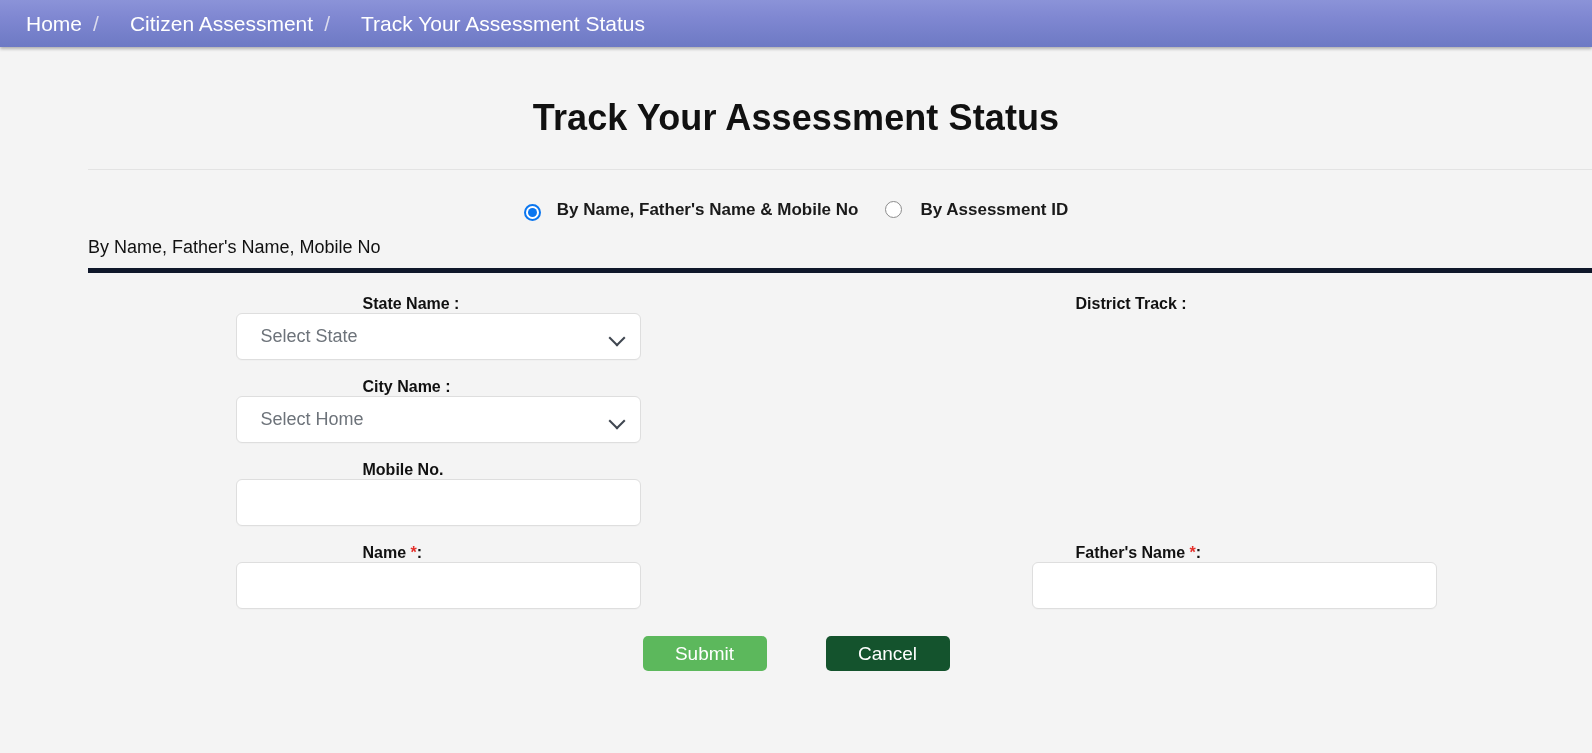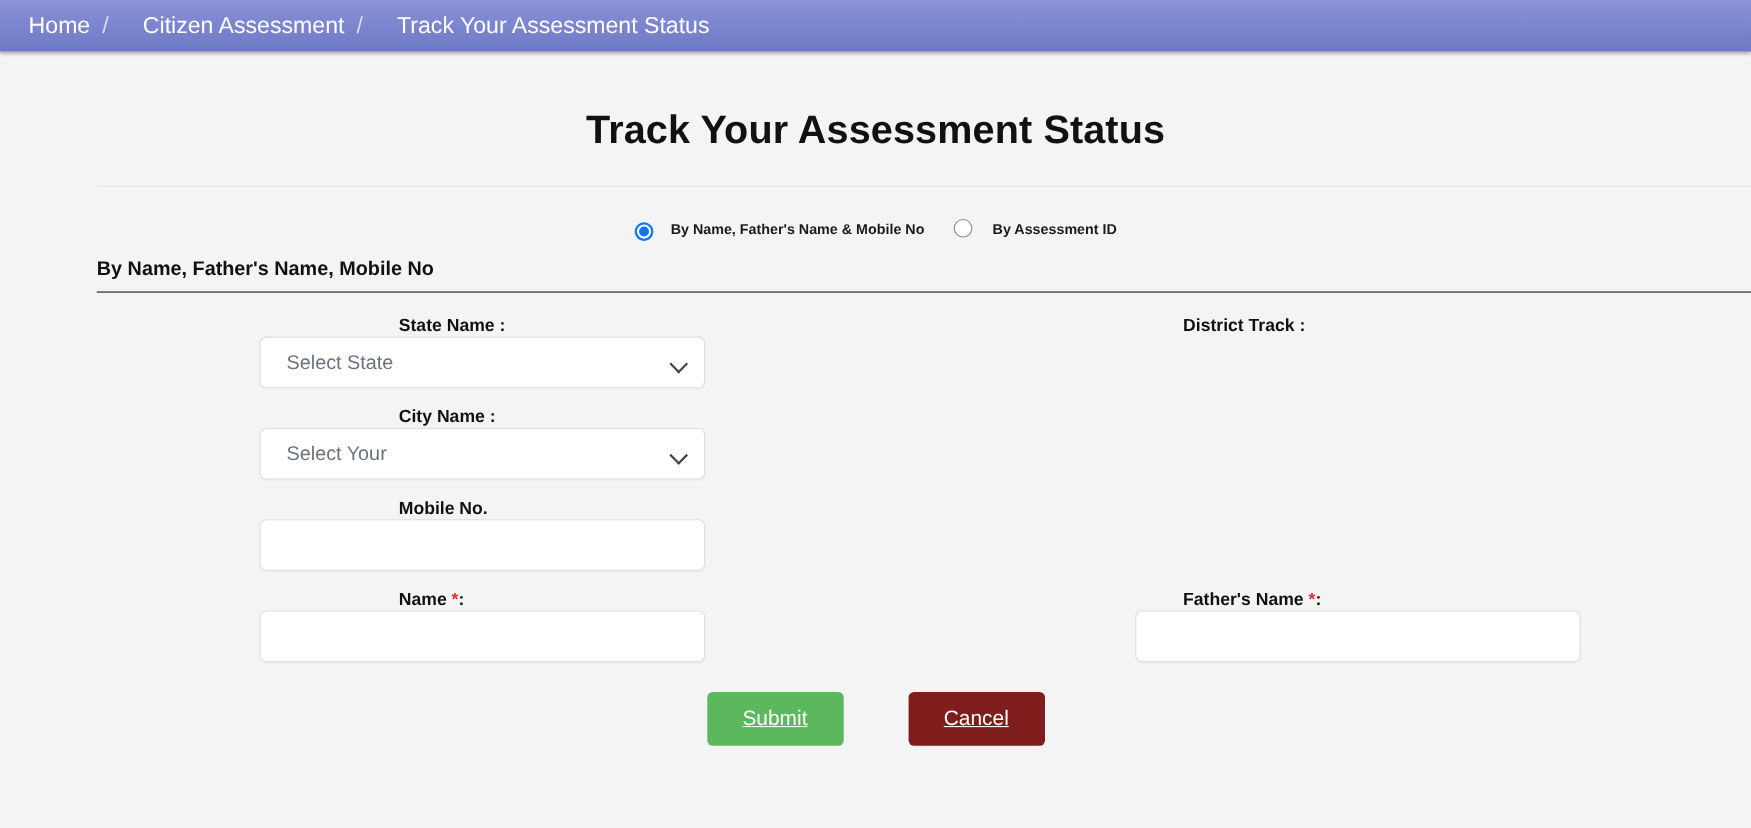--- a/index.html
+++ b/index.html
@@ -92,39 +92,39 @@
   }
   .radio.checked::after {
     content: "";
     position: absolute;
     top: 2px; left: 2px;
     width: 9px; height: 9px;
     border-radius: 50%;
     background: #0b76ef;
   }
   .mode-opt .mode-label {
-    font-size: 13px;
+    font-size: 17px;
     font-weight: bold;
     color: #1a1a1a;
     margin-left: 16px;
   }
   .mode-opt.first { margin-left: 0; }
   .mode-opt.first .radio { position: relative; top: 2px; }
   .mode-opt.second { margin-left: 27px; }
   .mode-opt.second .radio { position: relative; top: -1px; }
   .mode-opt.second .mode-label { margin-left: 18px; }
 
   
   .section-head {
     margin: 17px 0 0 88px;
     font-size: 18px;
-    font-weight: bold;
+    font-weight: normal;
     color: #111111;
     padding-bottom: 10px;
-    border-bottom: 1px solid #0f172a;
+    border-bottom: 5px solid #0f172a;
     width: calc(100% - 88px);
   }
 
   
   .form {
     padding-top: 22px;
   }
   .form-row {
     display: flex;
     align-items: flex-start;
@@ -203,27 +203,26 @@
     justify-content: center;
     gap: 59px;
     padding-top: 9px;
   }
   .btn {
     border: 0;
     border-radius: 5px;
     font-family: "Liberation Sans", sans-serif;
     font-size: 19px;
     color: #ffffff;
-    height: 49px;
+    height: 35px;
     cursor: pointer;
     line-height: 1;
-    text-decoration: underline;
   }
   .btn-submit { background: #5cb85c; width: 124px; }
-  .btn-cancel { background: #7f1d1d; width: 124px; }
+  .btn-cancel { background: #14532d; width: 124px; }
 </style>
 </head>
 <body>
 
 <div class="breadcrumb-bar">
   <a class="crumb" href="#">Home</a>
   <span class="sep">/</span>
   <a class="crumb" href="#">Citizen Assessment</a>
   <span class="sep">/</span>
   <span class="crumb">Track Your Assessment Status</span>
@@ -259,21 +258,21 @@
       </div>
       <div class="col col-right">
         <span class="field-label">District Track :</span>
       </div>
     </div>
 
     <div class="form-row">
       <div class="col col-left">
         <span class="field-label">City Name :</span>
         <div class="control select">
-          <span class="ph">Select Your</span>
+          <span class="ph">Select Home</span>
           <span class="chev"></span>
         </div>
       </div>
       <div class="col col-right"></div>
     </div>
 
     <div class="form-row">
       <div class="col col-left">
         <span class="field-label">Mobile No.</span>
         <div class="control text">

